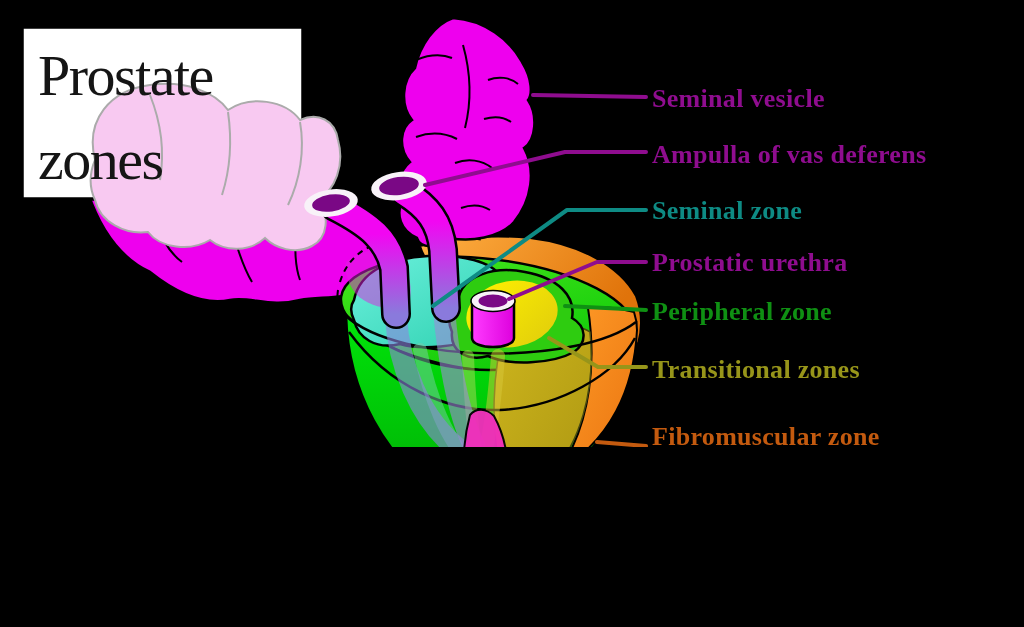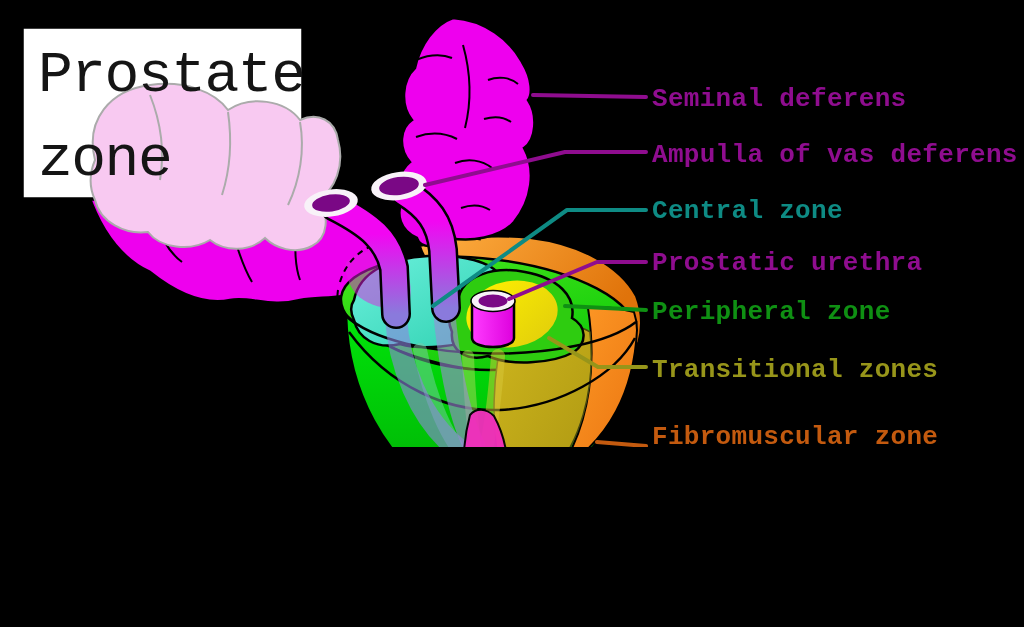--- a/index.html
+++ b/index.html
@@ -1,18 +1,18 @@
 <!DOCTYPE html>
 <html><head>
 <meta charset="utf-8">
 <style>
   html,body{margin:0;padding:0;background:#000;}
   #stage{
     position:relative;width:1024px;height:447px;background:#000;
-    overflow:hidden;font-family:Liberation Mono, monospace;
+    overflow:hidden;font-family:Liberation Serif, serif;
   }
   #stage svg{position:absolute;left:0;top:0;}
   #title-layer{
     position:absolute;left:38px;top:34px;z-index:5;
     color:#151515;font-size:58px;letter-spacing:-1.5px;line-height:84px;
   }
   #labels-layer{position:absolute;left:0;top:0;width:1024px;height:627px;z-index:6;pointer-events:none;}
   .zone-label{
     position:absolute;font-size:26px;font-weight:700;line-height:32px;
     letter-spacing:0.3px;white-space:nowrap;
@@ -215,26 +215,26 @@
         <polyline points="509,299 597,262 646,262" fill="none" stroke="#8F0D8F" stroke-width="4" stroke-linecap="round" stroke-linejoin="round"></polyline>
         <polyline points="565,306 646,310" fill="none" stroke="#0F9013" stroke-width="4" stroke-linecap="round" stroke-linejoin="round"></polyline>
         <polyline points="549,338 598,367 646,367" fill="none" stroke="#97951A" stroke-width="4" stroke-linecap="round" stroke-linejoin="round"></polyline>
         <polyline points="597,442 646,446" fill="none" stroke="#C35A0F" stroke-width="4" stroke-linecap="round" stroke-linejoin="round"></polyline>
         <polyline points="543,572 577,538 646,538" fill="none" stroke="#8F0D8F" stroke-width="4" stroke-linecap="round" stroke-linejoin="round"></polyline>
       </g>
 </svg>
 
 <div id="title-layer">
   <div>Prostate</div>
-  <div>zone</div>
+  <div>zones</div>
 </div>
 
 <div id="labels-layer">
-      <div class="zone-label" style="left: 652px; top: 83px; color: rgb(143, 13, 143);">Seminal deferens</div>
+      <div class="zone-label" style="left: 652px; top: 83px; color: rgb(143, 13, 143);">Seminal vesicle</div>
       <div class="zone-label" style="left: 652px; top: 139px; color: rgb(143, 13, 143); text-align: center;">Ampulla of vas deferens</div>
-      <div class="zone-label" style="left: 652px; top: 195px; color: rgb(14, 139, 132);">Central zone</div>
+      <div class="zone-label" style="left: 652px; top: 195px; color: rgb(14, 139, 132);">Seminal zone</div>
       <div class="zone-label" style="left: 652px; top: 247px; color: rgb(143, 13, 143);">Prostatic urethra</div>
       <div class="zone-label" style="left: 652px; top: 296px; color: rgb(15, 144, 19);">Peripheral zone</div>
       <div class="zone-label" style="left: 652px; top: 354px; color: rgb(151, 149, 26);">Transitional zones</div>
       <div class="zone-label" style="left: 652px; top: 421px; color: rgb(195, 90, 15);">Fibromuscular zone</div>
     </div>
 
 </div>
 
 </body></html>

